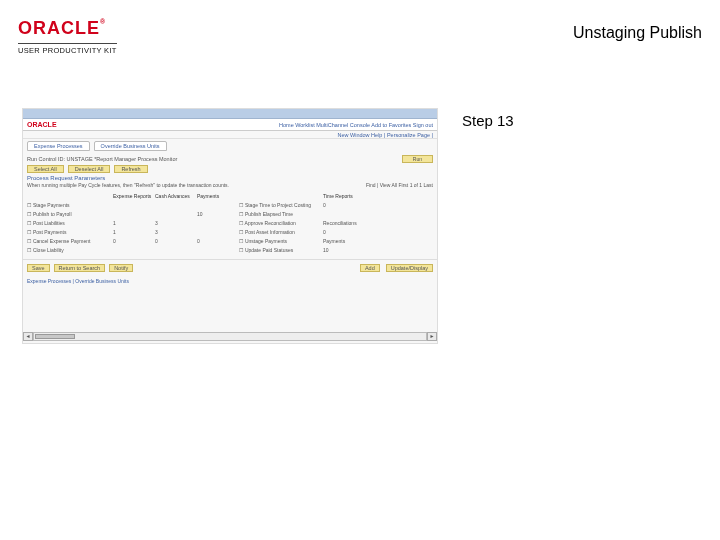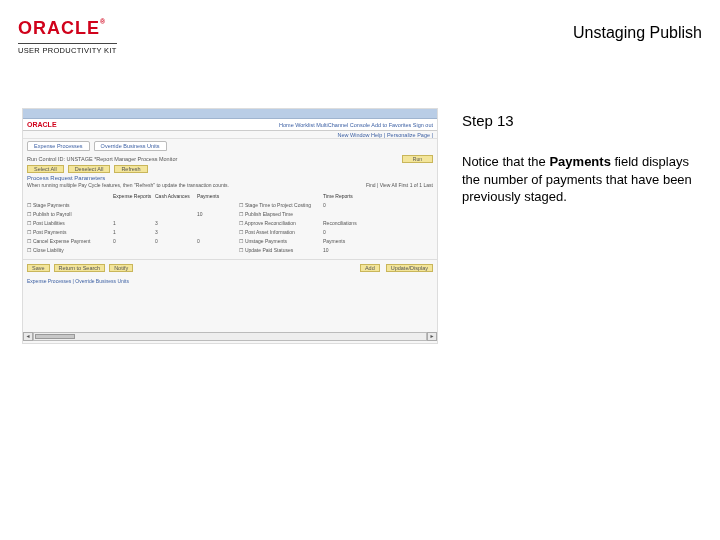--- a/index.html
+++ b/index.html
@@ -283,17 +283,14 @@
       <div class="sb-arrow">◂</div>
       <div class="sb-track">
           <div class="sb-thumb"></div>
         </div>
       <div class="sb-arrow">▸</div>
     </div>
   </div>
 
   <div class="side-panel">
     <div class="step-label">Step 13</div>
-    <div class="step-body">
-      <span>Notice that the </span><b>Payments</b><span> field displays the number of payments that have been previously staged.</span>
-    </div>
   </div>
 </div>
 
 </body></html>

